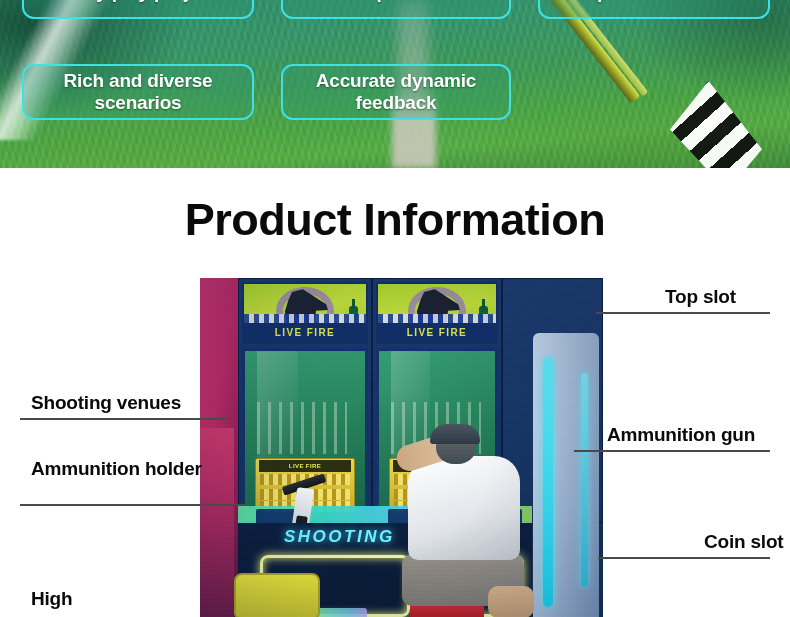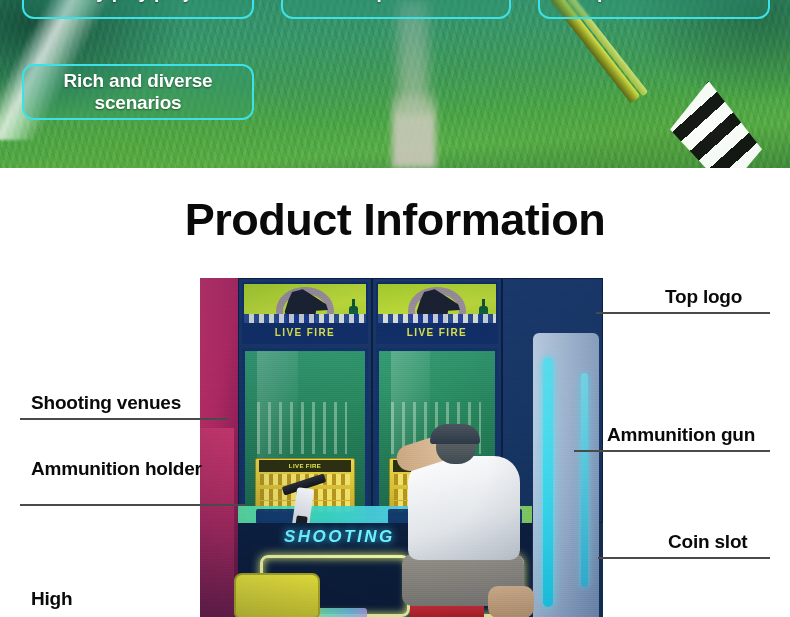--- a/index.html
+++ b/index.html
@@ -368,20 +368,23 @@
     <div class="card row1 c2">
       <span>competitions</span>
     </div>
     <div class="card row1 c3">
       <span>procurement</span>
     </div>
 
     <div class="card row2 c1">
       <span>Rich and diverse scenarios</span>
     </div>
+    <div class="card row2 c2">
+      <span>Accurate dynamic feedback</span>
+    </div>
   </div>
 
   <div class="section-title">Product Information</div>
 
   <div class="photo">
     <div class="bg"></div>
     <div class="ph-pink"></div>
     <div class="ph-pink2"></div>
 
     <div class="cab cab-a"></div>
@@ -461,31 +464,31 @@
       <div class="arm"></div>
       <div class="head"></div>
       <div class="cap"></div>
     </div>
 
     <div class="soft"></div>
     <div class="tint"></div>
   </div>
 
   <div class="callout">
-    <div class="txt" style="left:665px; top:286px;">Top logo</div>
+    <div class="txt" style="left:665px; top:286px;">Top slot</div>
     <div class="leader" style="left:596px; top:312px; width:174px;"></div>
   </div>
 
   <div class="callout">
     <div class="txt" style="left:607px; top:424px;">Ammunition gun</div>
     <div class="leader" style="left:574px; top:450px; width:196px;"></div>
   </div>
 
   <div class="callout">
-    <div class="txt" style="left:668px; top:531px;">Coin slot</div>
+    <div class="txt" style="left:704px; top:531px;">Coin slot</div>
     <div class="leader" style="left:598px; top:557px; width:172px;"></div>
   </div>
 
   <div class="callout">
     <div class="txt" style="left:31px; top:392px;">Shooting venues</div>
     <div class="leader" style="left:20px; top:418px; width:208px;"></div>
   </div>
 
   <div class="callout">
     <div class="txt" style="left:31px; top:458px;">Ammunition holder</div>

